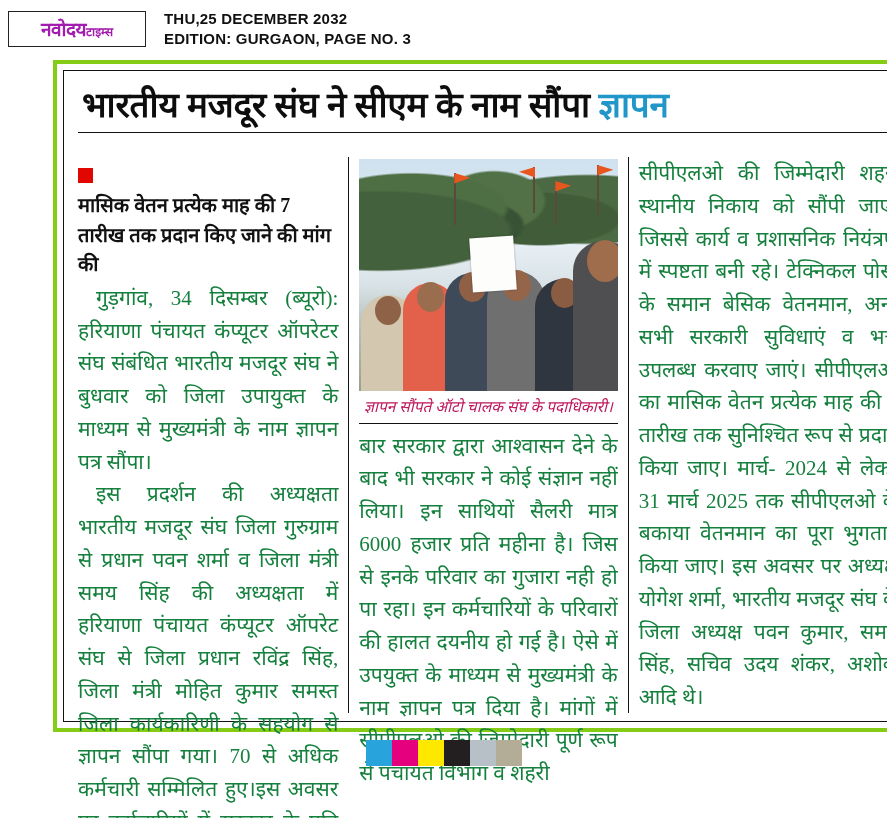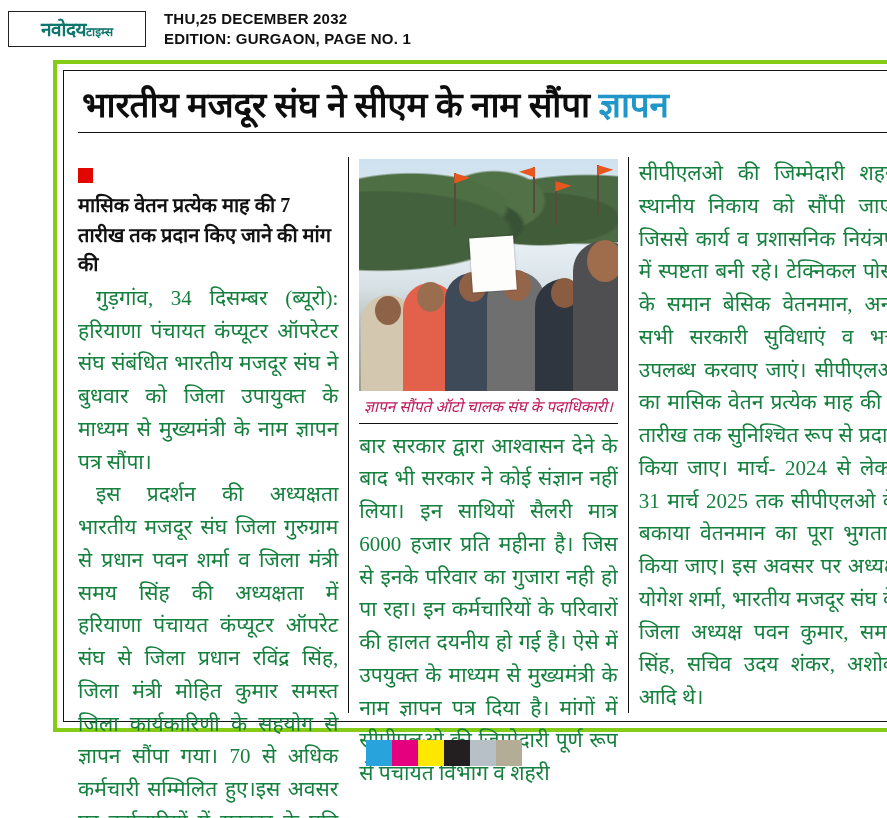--- a/index.html
+++ b/index.html
@@ -39,21 +39,21 @@
     display: flex;
     align-items: center;
     justify-content: center;
     background: #fff;
   }
   .logo-text {
     font-family: "Liberation Serif", serif;
     font-weight: bold;
     font-size: 19px;
     letter-spacing: -0.5px;
-    color: #0f766e;
+    color: #a21caf;
     white-space: nowrap;
   }
   .logo-text .sub {
     font-size: 12px;
     letter-spacing: 0px;
   }
   .edition-block {
     margin-left: 18px;
     line-height: 1.32;
   }
@@ -257,21 +257,21 @@
 <body>
 
 <div class="page">
 
   <div class="masthead">
     <div class="logo-box">
       <span class="logo-text"><span>नवोदय</span><span class="sub">टाइम्स</span></span>
     </div>
     <div class="edition-block">
       <div class="edition-line">THU,25 DECEMBER 2032</div>
-      <div class="edition-line">EDITION: GURGAON, PAGE NO. 1</div>
+      <div class="edition-line">EDITION: GURGAON, PAGE NO. 3</div>
     </div>
   </div>
 
   <div class="article">
     <div class="inner">
 
       <div class="headline"><span>भारतीय मजदूर संघ ने सीएम के नाम सौंपा </span><span class="accent">ज्ञापन</span></div>
       <div class="hr-under"></div>
 
       <div class="columns">

